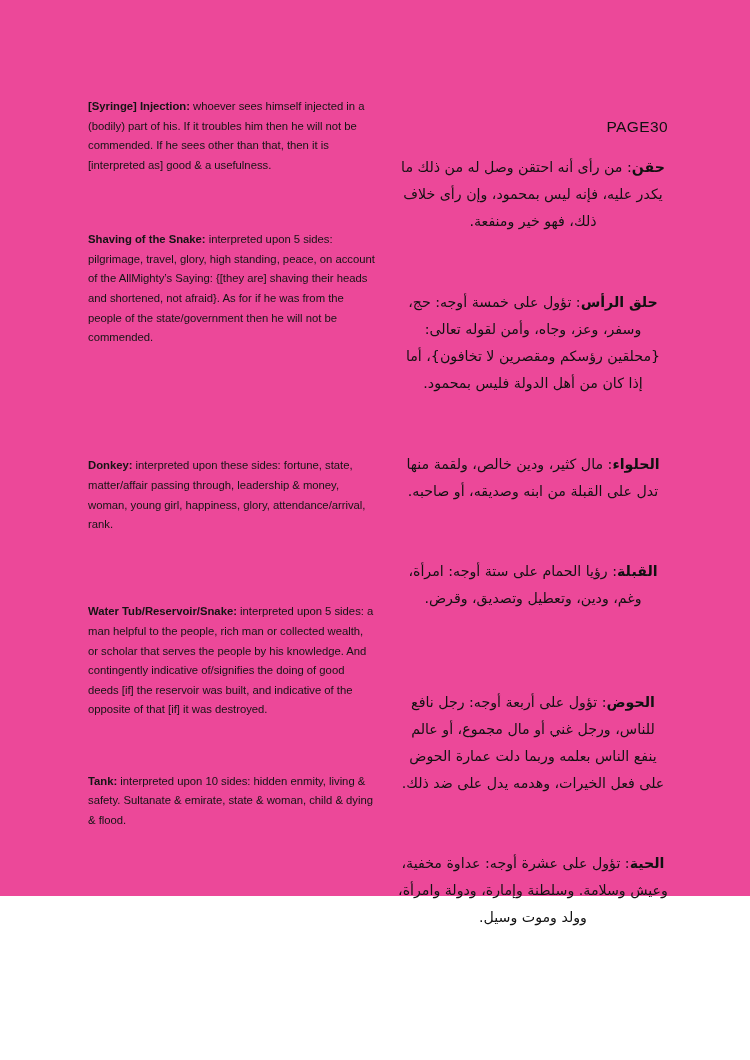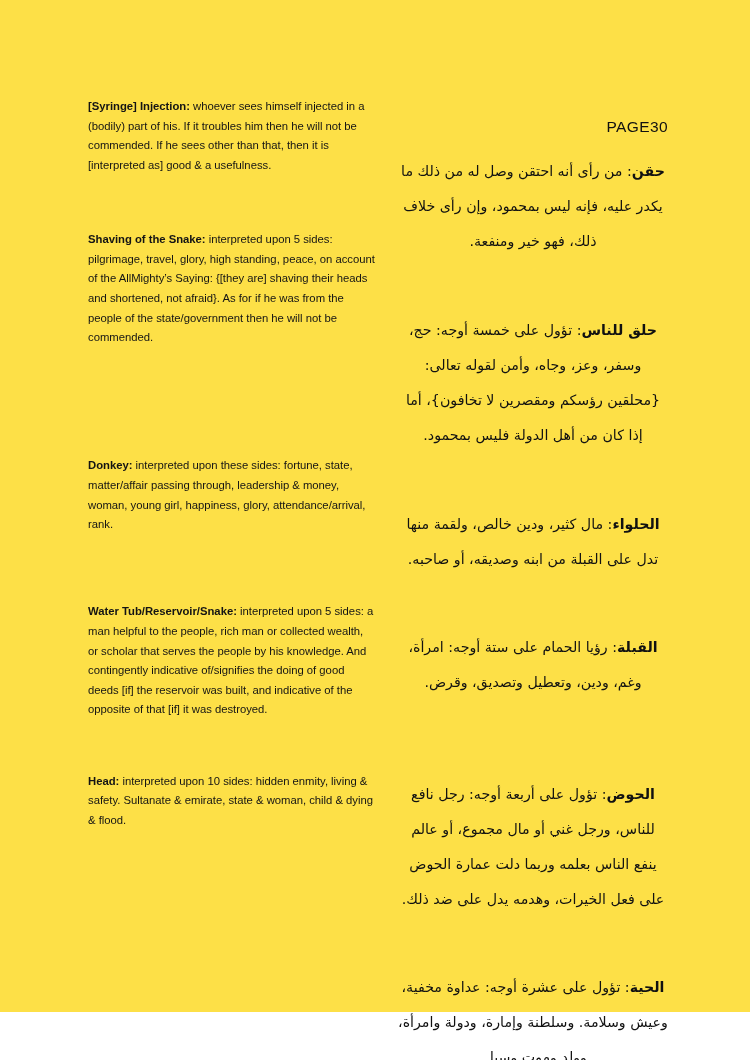--- a/index.html
+++ b/index.html
@@ -15,22 +15,22 @@
     overflow: hidden;
     font-family: "Liberation Sans", sans-serif;
     color: #111111;
     -webkit-font-smoothing: antialiased;
   }
 
   .page {
     position: absolute;
     inset: 0;
     width: 750px;
-    height: 1012px;
-    background: #fde047;
+    height: 896px;
+    background: #ec4899;
   }
 
   
   .col-en {
     position: absolute;
     left: 88px;
     top: 86px;
     width: 288px;
   }
   .entry-en {
@@ -66,21 +66,21 @@
     font-family: "Liberation Sans", sans-serif;
     font-size: 15.5px;
     font-weight: normal;
     letter-spacing: 0.4px;
     color: #111111;
     margin: 0 0 18px 0;
   }
   .entry-ar {
     font-family: "DejaVu Sans", "Liberation Sans", sans-serif;
     font-size: 14.2px;
-    line-height: 35px;
+    line-height: 27px;
     color: #111111;
     text-align: center;
     direction: rtl;
     unicode-bidi: isolate;
     margin-left: 18px;
   }
   .entry-ar .term-ar {
     font-weight: bold;
   }
   .ar-gap-1 { height: 26px; }
@@ -106,32 +106,32 @@
     <div class="gap-3"></div>
 
     <div class="gap-4"></div>
 
     <p class="entry-en"><span class="term">Donkey:</span><span> interpreted upon these sides: fortune, state, matter/affair passing through, leadership &amp; money, woman, young girl, happiness, glory, attendance/arrival, rank.</span></p>
     <div class="gap-5"></div>
 
     <p class="entry-en"><span class="term">Water Tub/Reservoir/Snake:</span><span> interpreted upon 5 sides: a man helpful to the people, rich man or collected wealth, or scholar that serves the people by his knowledge. And contingently indicative of/signifies the doing of good deeds [if] the reservoir was built, and indicative of the opposite of that [if] it was destroyed.</span></p>
     <div class="gap-6"></div>
 
-    <p class="entry-en"><span class="term">Head:</span><span> interpreted upon 10 sides: hidden enmity, living &amp; safety. Sultanate &amp; emirate, state &amp; woman, child &amp; dying &amp; flood.</span></p>
+    <p class="entry-en"><span class="term">Tank:</span><span> interpreted upon 10 sides: hidden enmity, living &amp; safety. Sultanate &amp; emirate, state &amp; woman, child &amp; dying &amp; flood.</span></p>
 
   </div>
 
   <div class="col-ar">
 
     <div class="page-label">PAGE30</div>
 
     <p class="entry-ar"><span class="term-ar">حقن</span><span>: من رأى أنه احتقن وصل له من ذلك ما يكدر عليه، فإنه ليس بمحمود، وإن رأى خلاف ذلك، فهو خير ومنفعة.</span></p>
     <div class="ar-gap-1"></div>
 
-    <p class="entry-ar"><span class="term-ar">حلق للناس</span><span>: تؤول على خمسة أوجه: حج، وسفر، وعز، وجاه، وأمن لقوله تعالى: {محلقين رؤسكم ومقصرين لا تخافون}، أما إذا كان من أهل الدولة فليس بمحمود.</span></p>
+    <p class="entry-ar"><span class="term-ar">حلق الرأس</span><span>: تؤول على خمسة أوجه: حج، وسفر، وعز، وجاه، وأمن لقوله تعالى: {محلقين رؤسكم ومقصرين لا تخافون}، أما إذا كان من أهل الدولة فليس بمحمود.</span></p>
     <div class="ar-gap-2"></div>
 
     <p class="entry-ar"><span class="term-ar">الحلواء</span><span>: مال كثير، ودين خالص، ولقمة منها تدل على القبلة من ابنه وصديقه، أو صاحبه.</span></p>
     <div class="ar-gap-3"></div>
 
     <p class="entry-ar"><span class="term-ar">القبلة</span><span>: رؤيا الحمام على ستة أوجه: امرأة، وغم، ودين، وتعطيل وتصديق، وقرض.</span></p>
     <div class="ar-gap-4"></div>
 
     <div class="ar-gap-5"></div>
 

